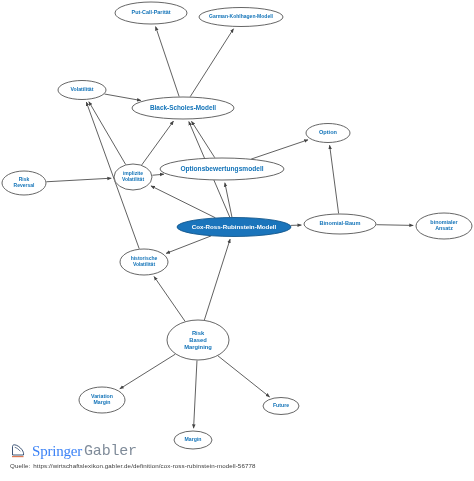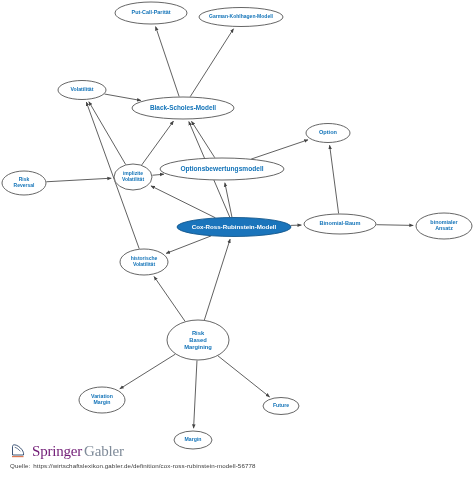--- a/index.html
+++ b/index.html
@@ -79,25 +79,25 @@
   }
   #logo-mark {
     width: 17px;
     height: 17px;
     margin-right: 5px;
     flex: 0 0 auto;
   }
   #logo-springer {
     font-family: "Liberation Serif", serif;
     font-size: 15px;
-    color: #701a75;
+    color: #3b82f6;
     letter-spacing: -0.2px;
   }
   #logo-gabler {
-    font-family: Liberation Serif, serif;
+    font-family: Liberation Mono, monospace;
     font-size: 15px;
     color: #7f8b99;
     margin-left: 2px;
     letter-spacing: -0.2px;
   }
   #source-line {
     position: absolute;
     left: 10px;
     top: 21px;
     font-family: "Liberation Sans", sans-serif;

